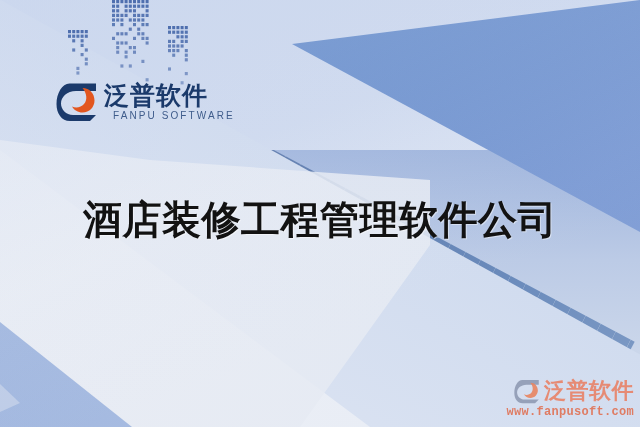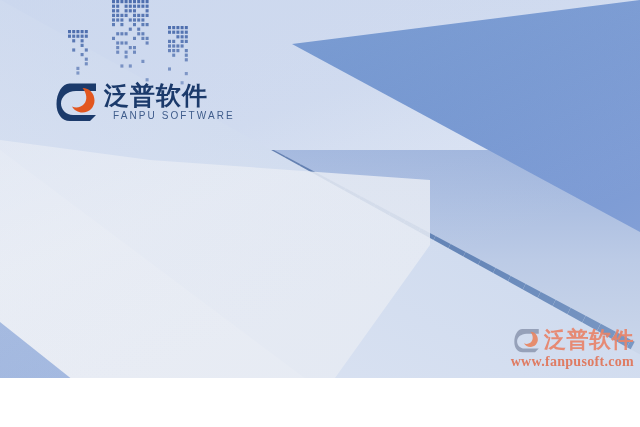--- a/index.html
+++ b/index.html
@@ -7,21 +7,21 @@
     padding: 0;
     background: #ffffff;
   }
   body {
     font-family: "Liberation Sans", "DejaVu Sans", sans-serif;
   }
 
   #banner {
     position: relative;
     width: 640px;
-    height: 378px;
+    height: 427px;
     overflow: hidden;
     background: #ccd8ee;
   }
 
   
   .layer { position: absolute; inset: 0; }
 
   
   .bg-base {
     background: linear-gradient(160deg, #ccd8ee 0%, #cfdaef 35%, #dde5f4 60%, #e7ecf6 100%);
@@ -213,22 +213,22 @@
   .wm-cn {
     margin-left: 4px;
     font-size: 22px;
     font-weight: bold;
     color: #e8846a;
     letter-spacing: 0.5px;
     opacity: 0.92;
     white-space: nowrap;
   }
   .wm-url {
-    font-family: Liberation Serif, serif;
-    font-size: 14px;
+    font-family: Liberation Mono, monospace;
+    font-size: 12px;
     font-weight: bold;
     color: #e0775c;
     letter-spacing: 0.3px;
     opacity: 0.95;
     margin-top: -1px;
     white-space: nowrap;
   }
 </style>
 </head>
 <body>
@@ -380,20 +380,21 @@
       <path d="M13.5 1.5 L40 1.5 L40 9 L20 9 C11 9 5 15 5 21.5 C5 27.5 10 33 17 33 L40 33 L34 39 L14 39 C5.5 39 0.5 31.5 0.5 22 C0.5 11.5 6 1.5 13.5 1.5 Z" fill="#1b3a6b"></path>
       <path d="M26.5 6 C33.5 6 38.5 11.5 38.5 18.5 C38.5 25 33.5 30.5 26.5 30.5 C22 30.5 18 28 16 24.5 C20 26.5 25 25.5 28 22 C31.5 18 31 11.5 26.5 6 Z" fill="#e2561f"></path>
     </svg>
     <div class="logo-words">
       <div class="logo-cn">泛普软件</div>
       <div class="logo-en">FANPU SOFTWARE</div>
     </div>
   </div>
 
   <div id="headline">
+    <span class="hl-line">酒店装修工程管理软件公司</span>
   </div>
 
   <div id="watermark">
     <div class="wm-row">
       <svg class="wm-mark" viewBox="0 0 42 40">
         <path d="M13.5 1.5 L40 1.5 L40 9 L20 9 C11 9 5 15 5 21.5 C5 27.5 10 33 17 33 L40 33 L34 39 L14 39 C5.5 39 0.5 31.5 0.5 22 C0.5 11.5 6 1.5 13.5 1.5 Z" fill="#8f9ab3" opacity="0.9"></path>
         <path d="M26.5 6 C33.5 6 38.5 11.5 38.5 18.5 C38.5 25 33.5 30.5 26.5 30.5 C22 30.5 18 28 16 24.5 C20 26.5 25 25.5 28 22 C31.5 18 31 11.5 26.5 6 Z" fill="#e8845f" opacity="0.9"></path>
       </svg>
       <div class="wm-cn">泛普软件</div>
     </div>

